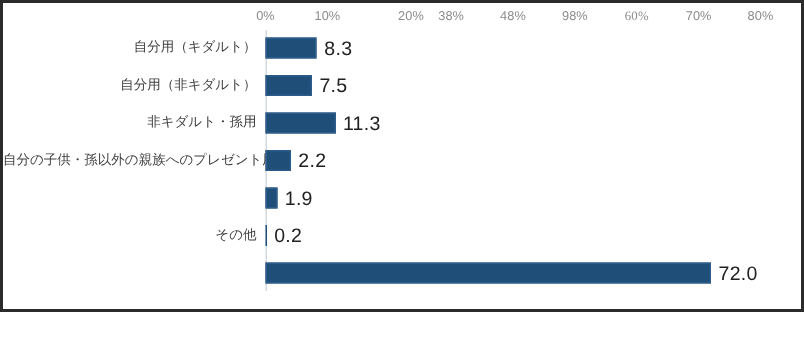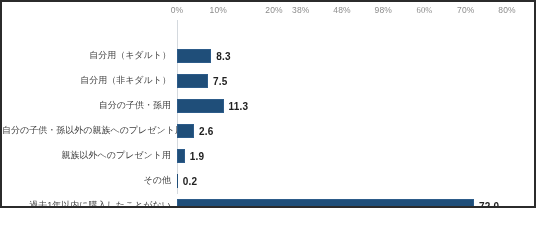--- a/index.html
+++ b/index.html
@@ -56,21 +56,20 @@
     background: #d4d9de;
   }
 
   
   .plot-area {
     position: absolute;
     left: 0;
     top: 18px;
     width: 532px;
     height: 174px;
-    margin-top: 24px;
   }
 
   .bar-row {
     position: absolute;
     left: 0;
     width: 532px;
     height: 24.5px;
   }
 
   .cat-label {
@@ -91,22 +90,22 @@
     height: 14px;
     background: #1f4e79;
     border: 1px solid #2d5c8a;
     box-sizing: border-box;
   }
 
   .bar-value {
     position: absolute;
     top: 50%;
     transform: translateY(-50%);
-    font-size: 10px;
-    font-weight: bold;
+    font-size: 13px;
+    font-weight: normal;
     color: #212121;
     white-space: nowrap;
     letter-spacing: 0.2px;
   }
 </style>
 </head>
 <body>
 
 <div class="chart-frame" style="border-color: rgb(43, 43, 43); background: rgb(255, 255, 255);">
   <div class="chart-inner">
@@ -130,40 +129,38 @@
           <div class="cat-label" style="left: 0px; width: 169px; color: rgb(63, 63, 63);">自分用（キダルト）</div>
           <div class="bar" style="left: 175px; width: 34.2375px; background: rgb(31, 78, 121); border-color: rgb(45, 92, 138);"></div>
           <div class="bar-value" style="left: 214.238px; color: rgb(33, 33, 33);">8.3</div>
         </div>
         <div class="bar-row" style="top: 24.8571px; height: 24.8571px;">
           <div class="cat-label" style="left: 0px; width: 169px; color: rgb(63, 63, 63);">自分用（非キダルト）</div>
           <div class="bar" style="left: 175px; width: 30.9375px; background: rgb(31, 78, 121); border-color: rgb(45, 92, 138);"></div>
           <div class="bar-value" style="left: 210.938px; color: rgb(33, 33, 33);">7.5</div>
         </div>
         <div class="bar-row" style="top: 49.7143px; height: 24.8571px;">
-          <div class="cat-label" style="left: 0px; width: 169px; color: rgb(63, 63, 63);">自分の子供・孫用</div>
+          <div class="cat-label" style="left: 0px; width: 169px; color: rgb(63, 63, 63);">非キダルト・孫用</div>
           <div class="bar" style="left: 175px; width: 46.6125px; background: rgb(31, 78, 121); border-color: rgb(45, 92, 138);"></div>
           <div class="bar-value" style="left: 226.613px; color: rgb(33, 33, 33);">11.3</div>
         </div>
         <div class="bar-row" style="top: 74.5714px; height: 24.8571px;">
           <div class="cat-label" style="left: 0px; width: 169px; color: rgb(63, 63, 63);">自分の子供・孫以外の親族へのプレゼント用</div>
           <div class="bar" style="left: 175px; width: 16.9125px; background: rgb(31, 78, 121); border-color: rgb(45, 92, 138);"></div>
-          <div class="bar-value" style="left: 196.912px; color: rgb(33, 33, 33);">2.6</div>
+          <div class="bar-value" style="left: 196.912px; color: rgb(33, 33, 33);">2.2</div>
         </div>
         <div class="bar-row" style="top: 99.4286px; height: 24.8571px;">
-          <div class="cat-label" style="left: 0px; width: 169px; color: rgb(63, 63, 63);">親族以外へのプレゼント用</div>
           <div class="bar" style="left: 175px; width: 7.8375px; background: rgb(31, 78, 121); border-color: rgb(45, 92, 138);"></div>
           <div class="bar-value" style="left: 187.838px; color: rgb(33, 33, 33);">1.9</div>
         </div>
         <div class="bar-row" style="top: 124.286px; height: 24.8571px;">
           <div class="cat-label" style="left: 0px; width: 169px; color: rgb(63, 63, 63);">その他</div>
           <div class="bar" style="left: 175px; width: 0.825px; background: rgb(31, 78, 121); border: none;"></div>
           <div class="bar-value" style="left: 180.825px; color: rgb(33, 33, 33);">0.2</div>
         </div>
         <div class="bar-row" style="top: 149.143px; height: 24.8571px;">
-          <div class="cat-label" style="left: 0px; width: 169px; color: rgb(63, 63, 63);">過去1年以内に購入したことがない</div>
           <div class="bar" style="left: 175px; width: 297px; background: rgb(31, 78, 121); border-color: rgb(45, 92, 138);"></div>
           <div class="bar-value" style="left: 477px; color: rgb(33, 33, 33);">72.0</div>
         </div>
       </div>
 
   </div>
 </div>
 
 </body></html>

